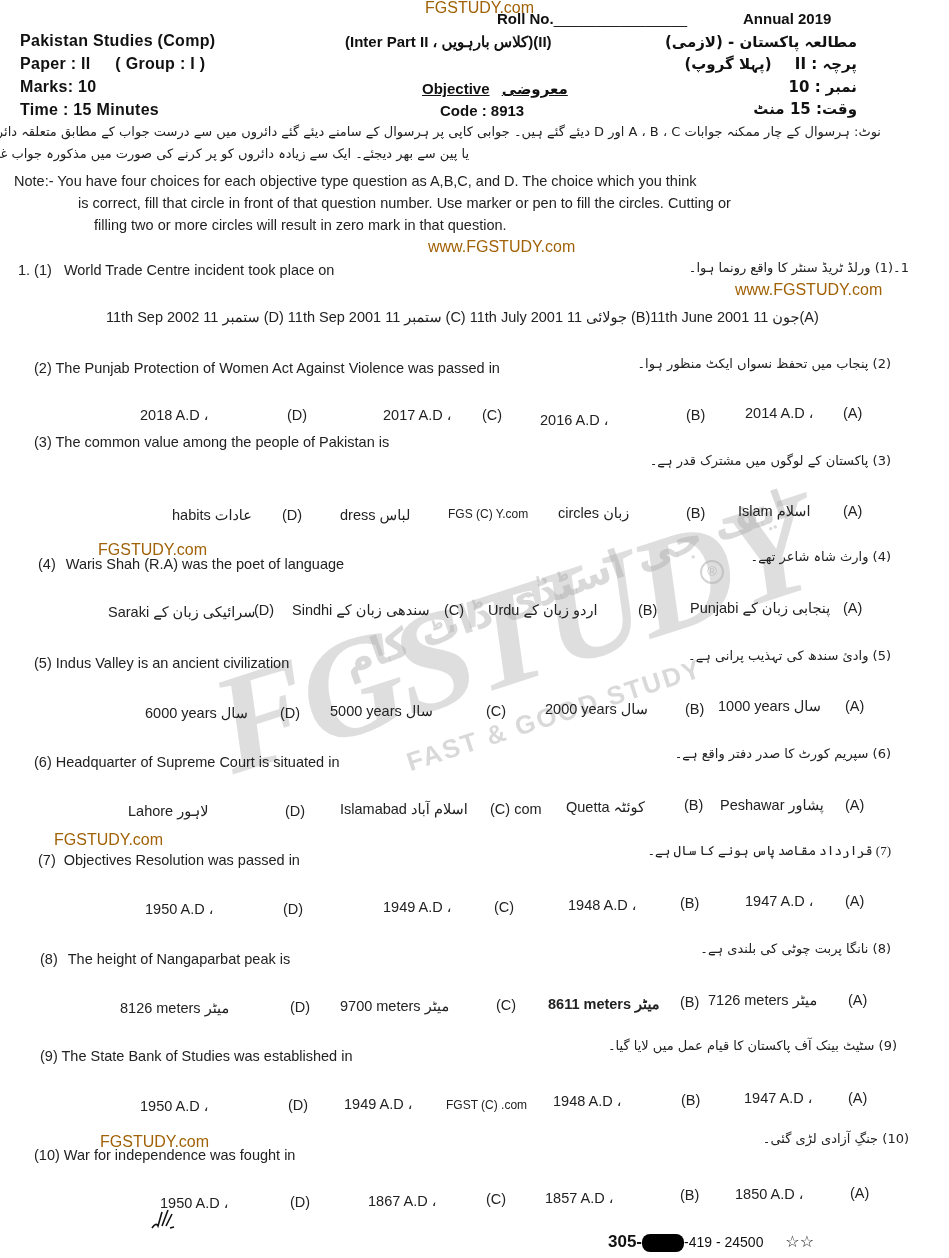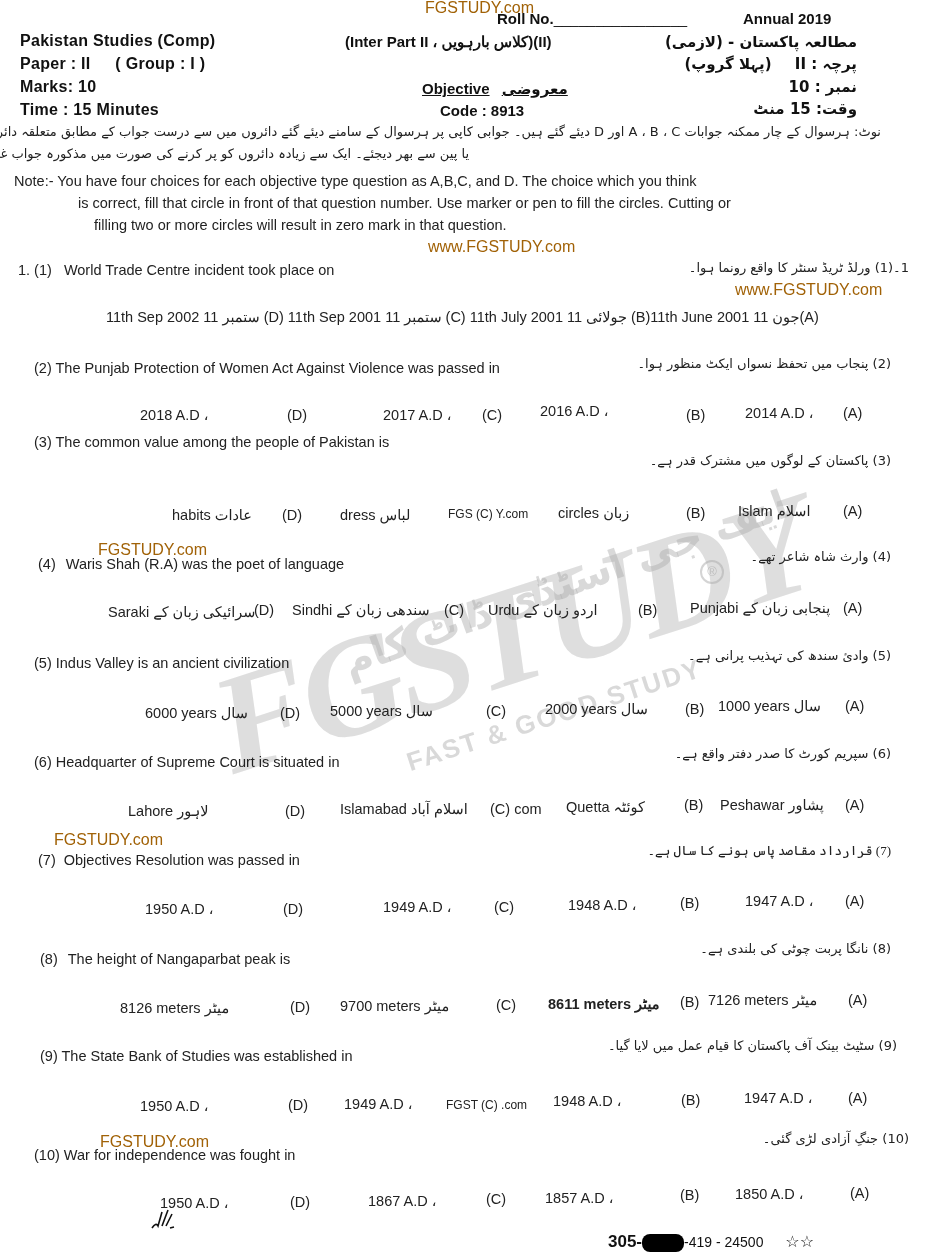--- a/index.html
+++ b/index.html
@@ -97,21 +97,21 @@
 
 <div class="abs q" style="left:34px; top:360px;">
   <span>(2)</span>
   <span>The Punjab Protection of Women Act Against Violence was passed in</span>
 </div>
 <div class="abs urdu uq" style="right:58px; top:356px;">(2) پنجاب میں تحفظ نسواں ایکٹ منظور ہوا۔</div>
 <div class="abs opt" style="left:140px; top:407px;">2018 A.D ،</div>
 <div class="abs opt" style="left:287px; top:407px;">(D)</div>
 <div class="abs opt" style="left:383px; top:407px;">2017 A.D ،</div>
 <div class="abs opt" style="left:482px; top:407px;">(C)</div>
-<div class="abs opt" style="left:540px; top:403px;">2016 A.D ،</div>
+<div class="abs opt" style="left:540px; top:412px;">2016 A.D ،</div>
 <div class="abs opt" style="left:686px; top:407px;">(B)</div>
 <div class="abs opt" style="left:745px; top:405px;">2014 A.D ،</div>
 <div class="abs opt" style="left:843px; top:405px;">(A)</div>
 
 <div class="abs q" style="left:34px; top:434px;">
   <span>(3)</span>
   <span>The common  value among the people of Pakistan is</span>
 </div>
 <div class="abs urdu uq" style="right:58px; top:453px;">(3) پاکستان کے لوگوں میں مشترک قدر ہے۔</div>
 <div class="abs opt" style="left:172px; top:507px;">habits  عادات</div>

